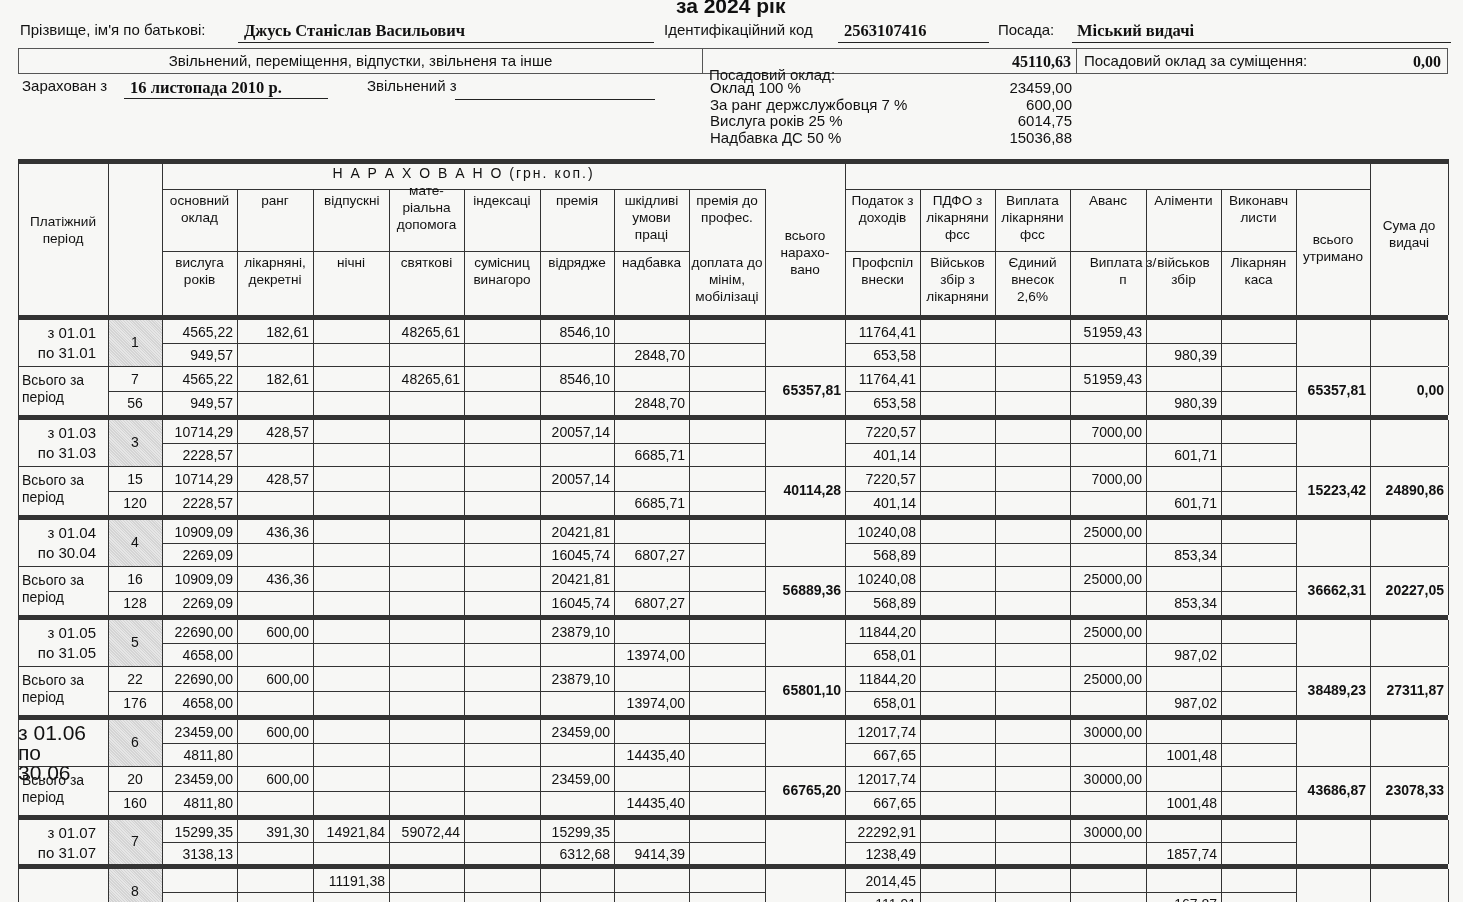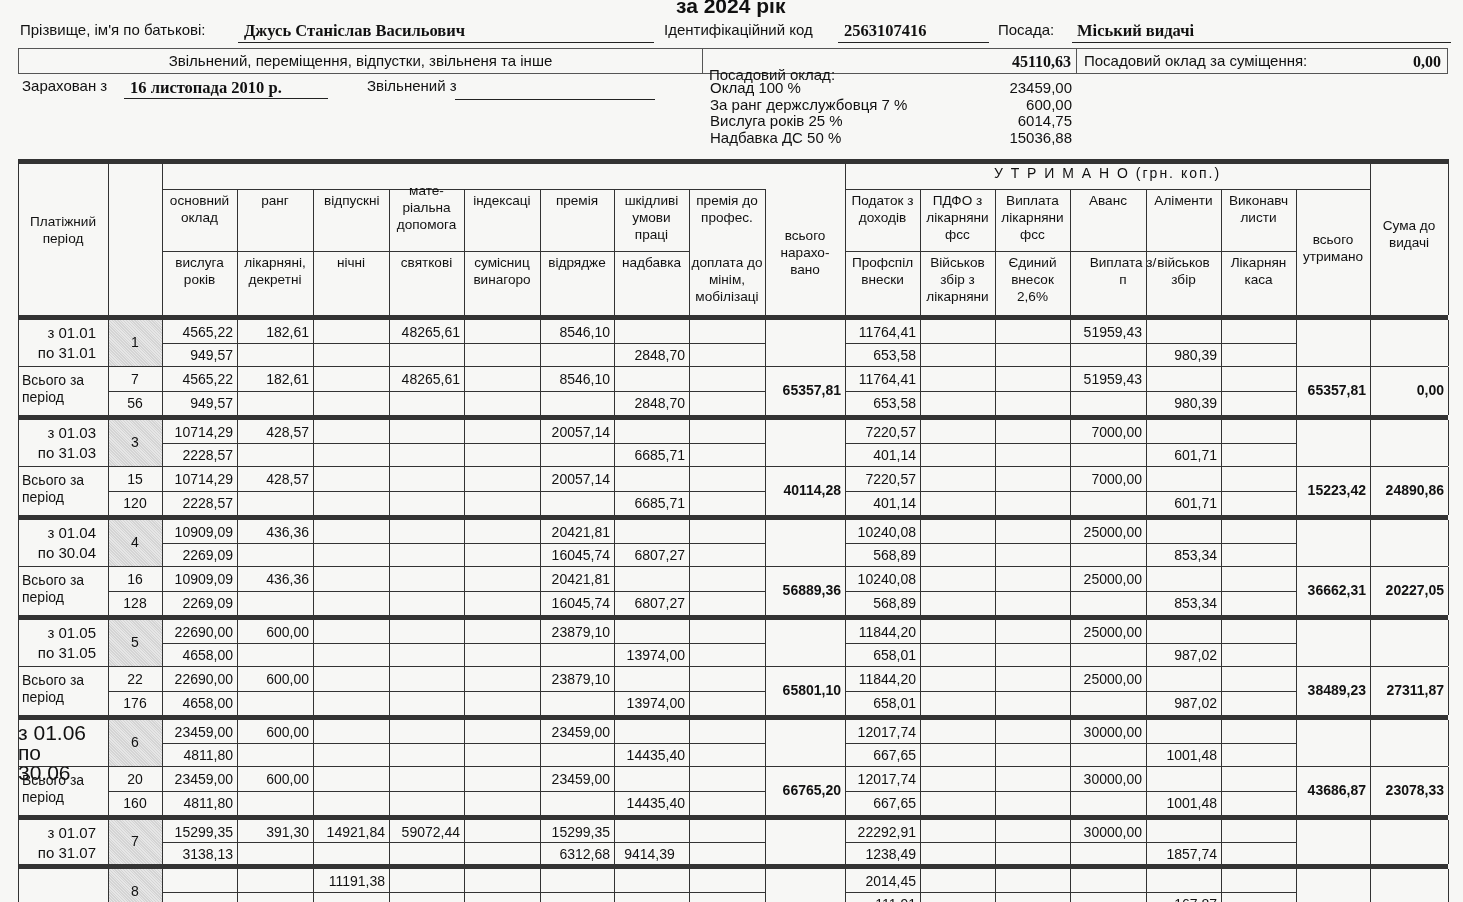--- a/index.html
+++ b/index.html
@@ -67,21 +67,21 @@
     <div class="abs" style="left: 710px; top: 95.5px; font-size: 15px;">За ранг держслужбовця   7 %</div>
     <div class="abs" style="right: 391px; top: 95.5px; font-size: 15px; text-align: right;">600,00</div>
     <div class="abs" style="left: 710px; top: 112px; font-size: 15px;">Вислуга років  25 %</div>
     <div class="abs" style="right: 391px; top: 112px; font-size: 15px; text-align: right;">6014,75</div>
     <div class="abs" style="left: 710px; top: 128.5px; font-size: 15px;">Надбавка ДС  50 %</div>
     <div class="abs" style="right: 391px; top: 128.5px; font-size: 15px; text-align: right;">15036,88</div>
   </div>
 
 <div id="grid">
     <div class="thick" style="left: 18px; top: 159px; width: 1430px;"></div>
-    <div class="cell hd" style="left: 845px; top: 165px; width: 525px; letter-spacing: 2px; font-size: 14px;">У Т Р И М А Н О  (грн. коп.)</div>
+    <div class="cell hd" style="left: 162px; top: 165px; width: 603px; letter-spacing: 2px; font-size: 14px;">Н А Р А Х О В А Н О  (грн. коп.)</div>
     <div class="hline" style="left: 162px; top: 189px; width: 603px;"></div>
     <div class="hline" style="left: 845px; top: 189px; width: 525px;"></div>
     <div class="hline" style="left: 162px; top: 251px; width: 527px;"></div>
     <div class="hline" style="left: 845px; top: 251px; width: 451px;"></div>
     <div class="cell hd" style="left: 18px; top: 213px; width: 90px; white-space: normal;">Платіжний період</div>
     <div class="cell hd" style="left: 162px; top: 192px; width: 75px; white-space: normal; padding: 0px 3px;">основний оклад</div>
     <div class="cell hd" style="left: 237px; top: 192px; width: 76px; white-space: normal; padding: 0px 3px;">ранг</div>
     <div class="cell hd" style="left: 313px; top: 192px; width: 76px; white-space: normal; padding: 0px 11px;">відпускні</div>
     <div class="cell hd" style="left: 389px; top: 182px; width: 75px; white-space: normal; padding: 0px 3px;">мате- ріальна допомога</div>
     <div class="cell hd" style="left: 464px; top: 192px; width: 76px; white-space: normal; padding: 0px 3px;">індексаці</div>
@@ -539,21 +539,21 @@
     <div class="cell" style="left: 108px; top: 833px; width: 54px; text-align: center; font-size: 14px;">7</div>
     <div class="cell num" style="left: 162px; top: 824px; width: 75px;">15299,35</div>
     <div class="cell num" style="left: 237px; top: 824px; width: 76px;">391,30</div>
     <div class="cell num" style="left: 313px; top: 824px; width: 76px;">14921,84</div>
     <div class="cell num" style="left: 389px; top: 824px; width: 75px;">59072,44</div>
     <div class="cell num" style="left: 540px; top: 824px; width: 74px;">15299,35</div>
     <div class="cell num" style="left: 845px; top: 824px; width: 75px;">22292,91</div>
     <div class="cell num" style="left: 1070px; top: 824px; width: 76px;">30000,00</div>
     <div class="cell num" style="left: 162px; top: 846px; width: 75px;">3138,13</div>
     <div class="cell num" style="left: 540px; top: 846px; width: 74px;">6312,68</div>
-    <div class="cell num" style="left: 614px; top: 846px; width: 75px; text-align: center;">9414,39</div>
+    <div class="cell num" style="left: 614px; top: 846px; width: 75px;">9414,39</div>
     <div class="cell num" style="left: 845px; top: 846px; width: 75px;">1238,49</div>
     <div class="cell num" style="left: 1146px; top: 846px; width: 75px;">1857,74</div>
     <div class="thick" style="left: 18px; top: 864px; width: 1430px;"></div>
     <div class="shade" style="left: 109px; top: 869px; width: 53px; height: 46px;"></div>
     <div class="vline" style="left: 18px; top: 869px; height: 46px;"></div>
     <div class="vline" style="left: 108px; top: 869px; height: 46px;"></div>
     <div class="vline" style="left: 162px; top: 869px; height: 46px;"></div>
     <div class="vline" style="left: 237px; top: 869px; height: 46px;"></div>
     <div class="vline" style="left: 313px; top: 869px; height: 46px;"></div>
     <div class="vline" style="left: 389px; top: 869px; height: 46px;"></div>

